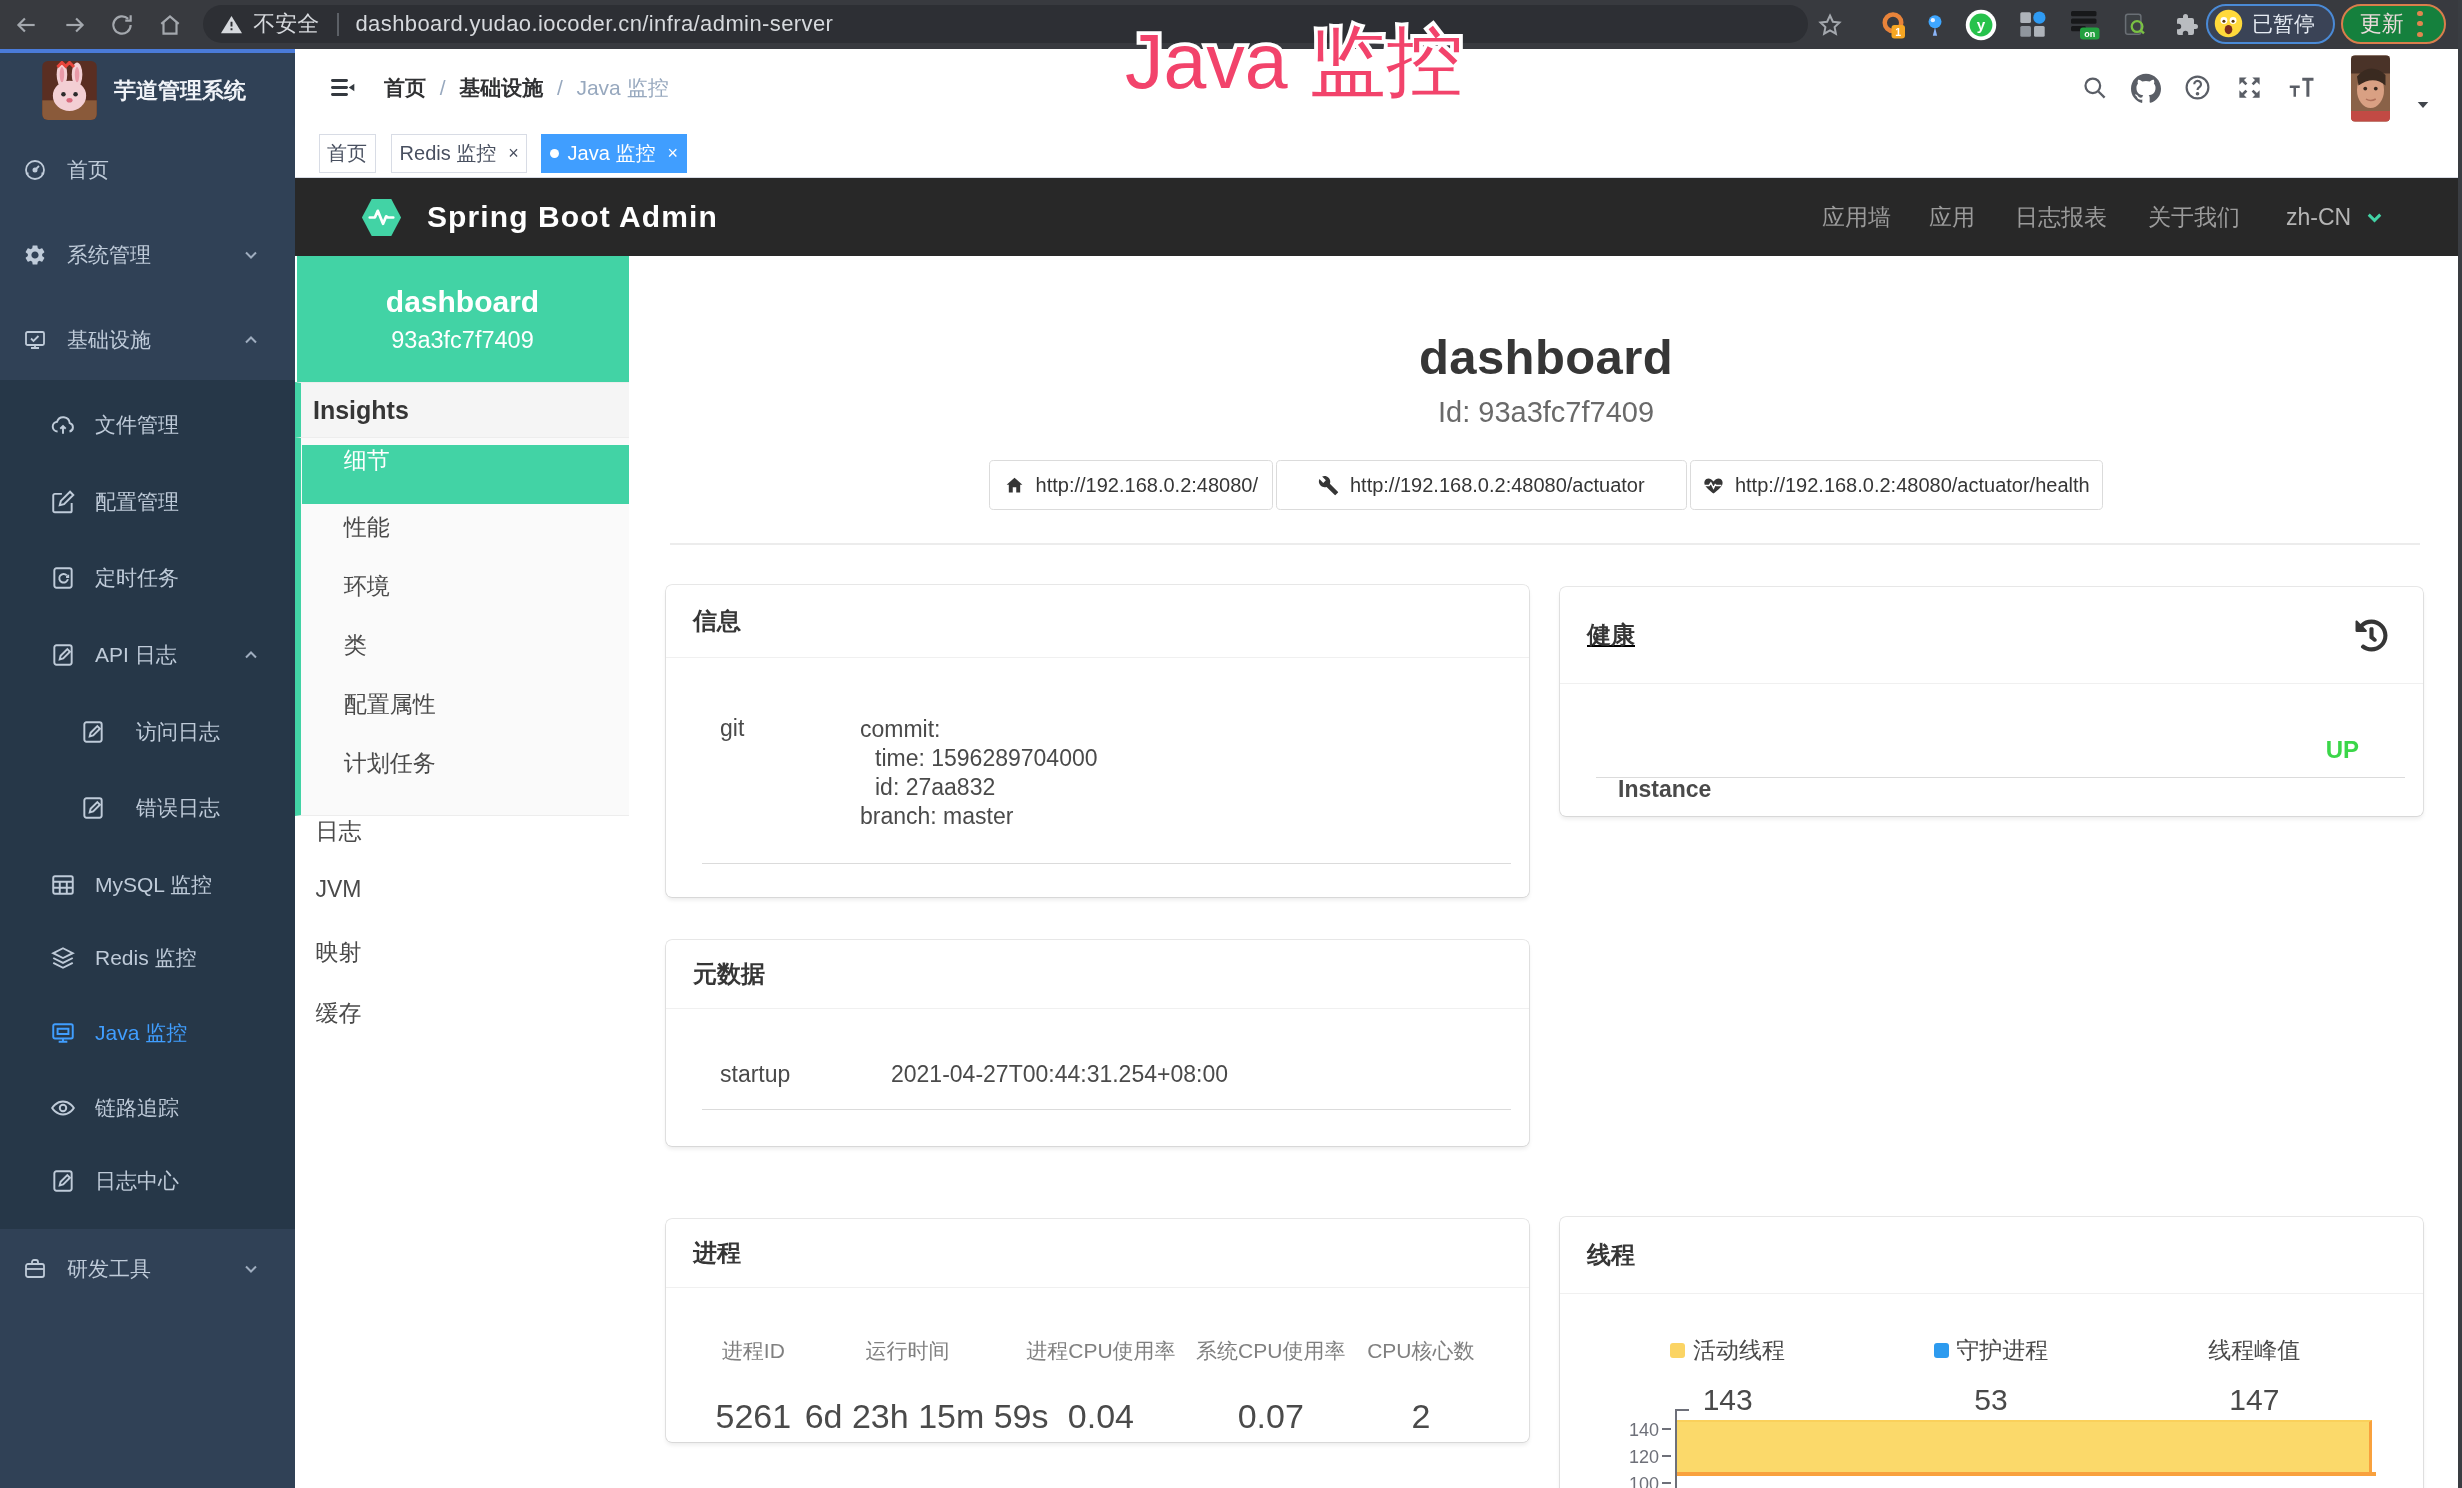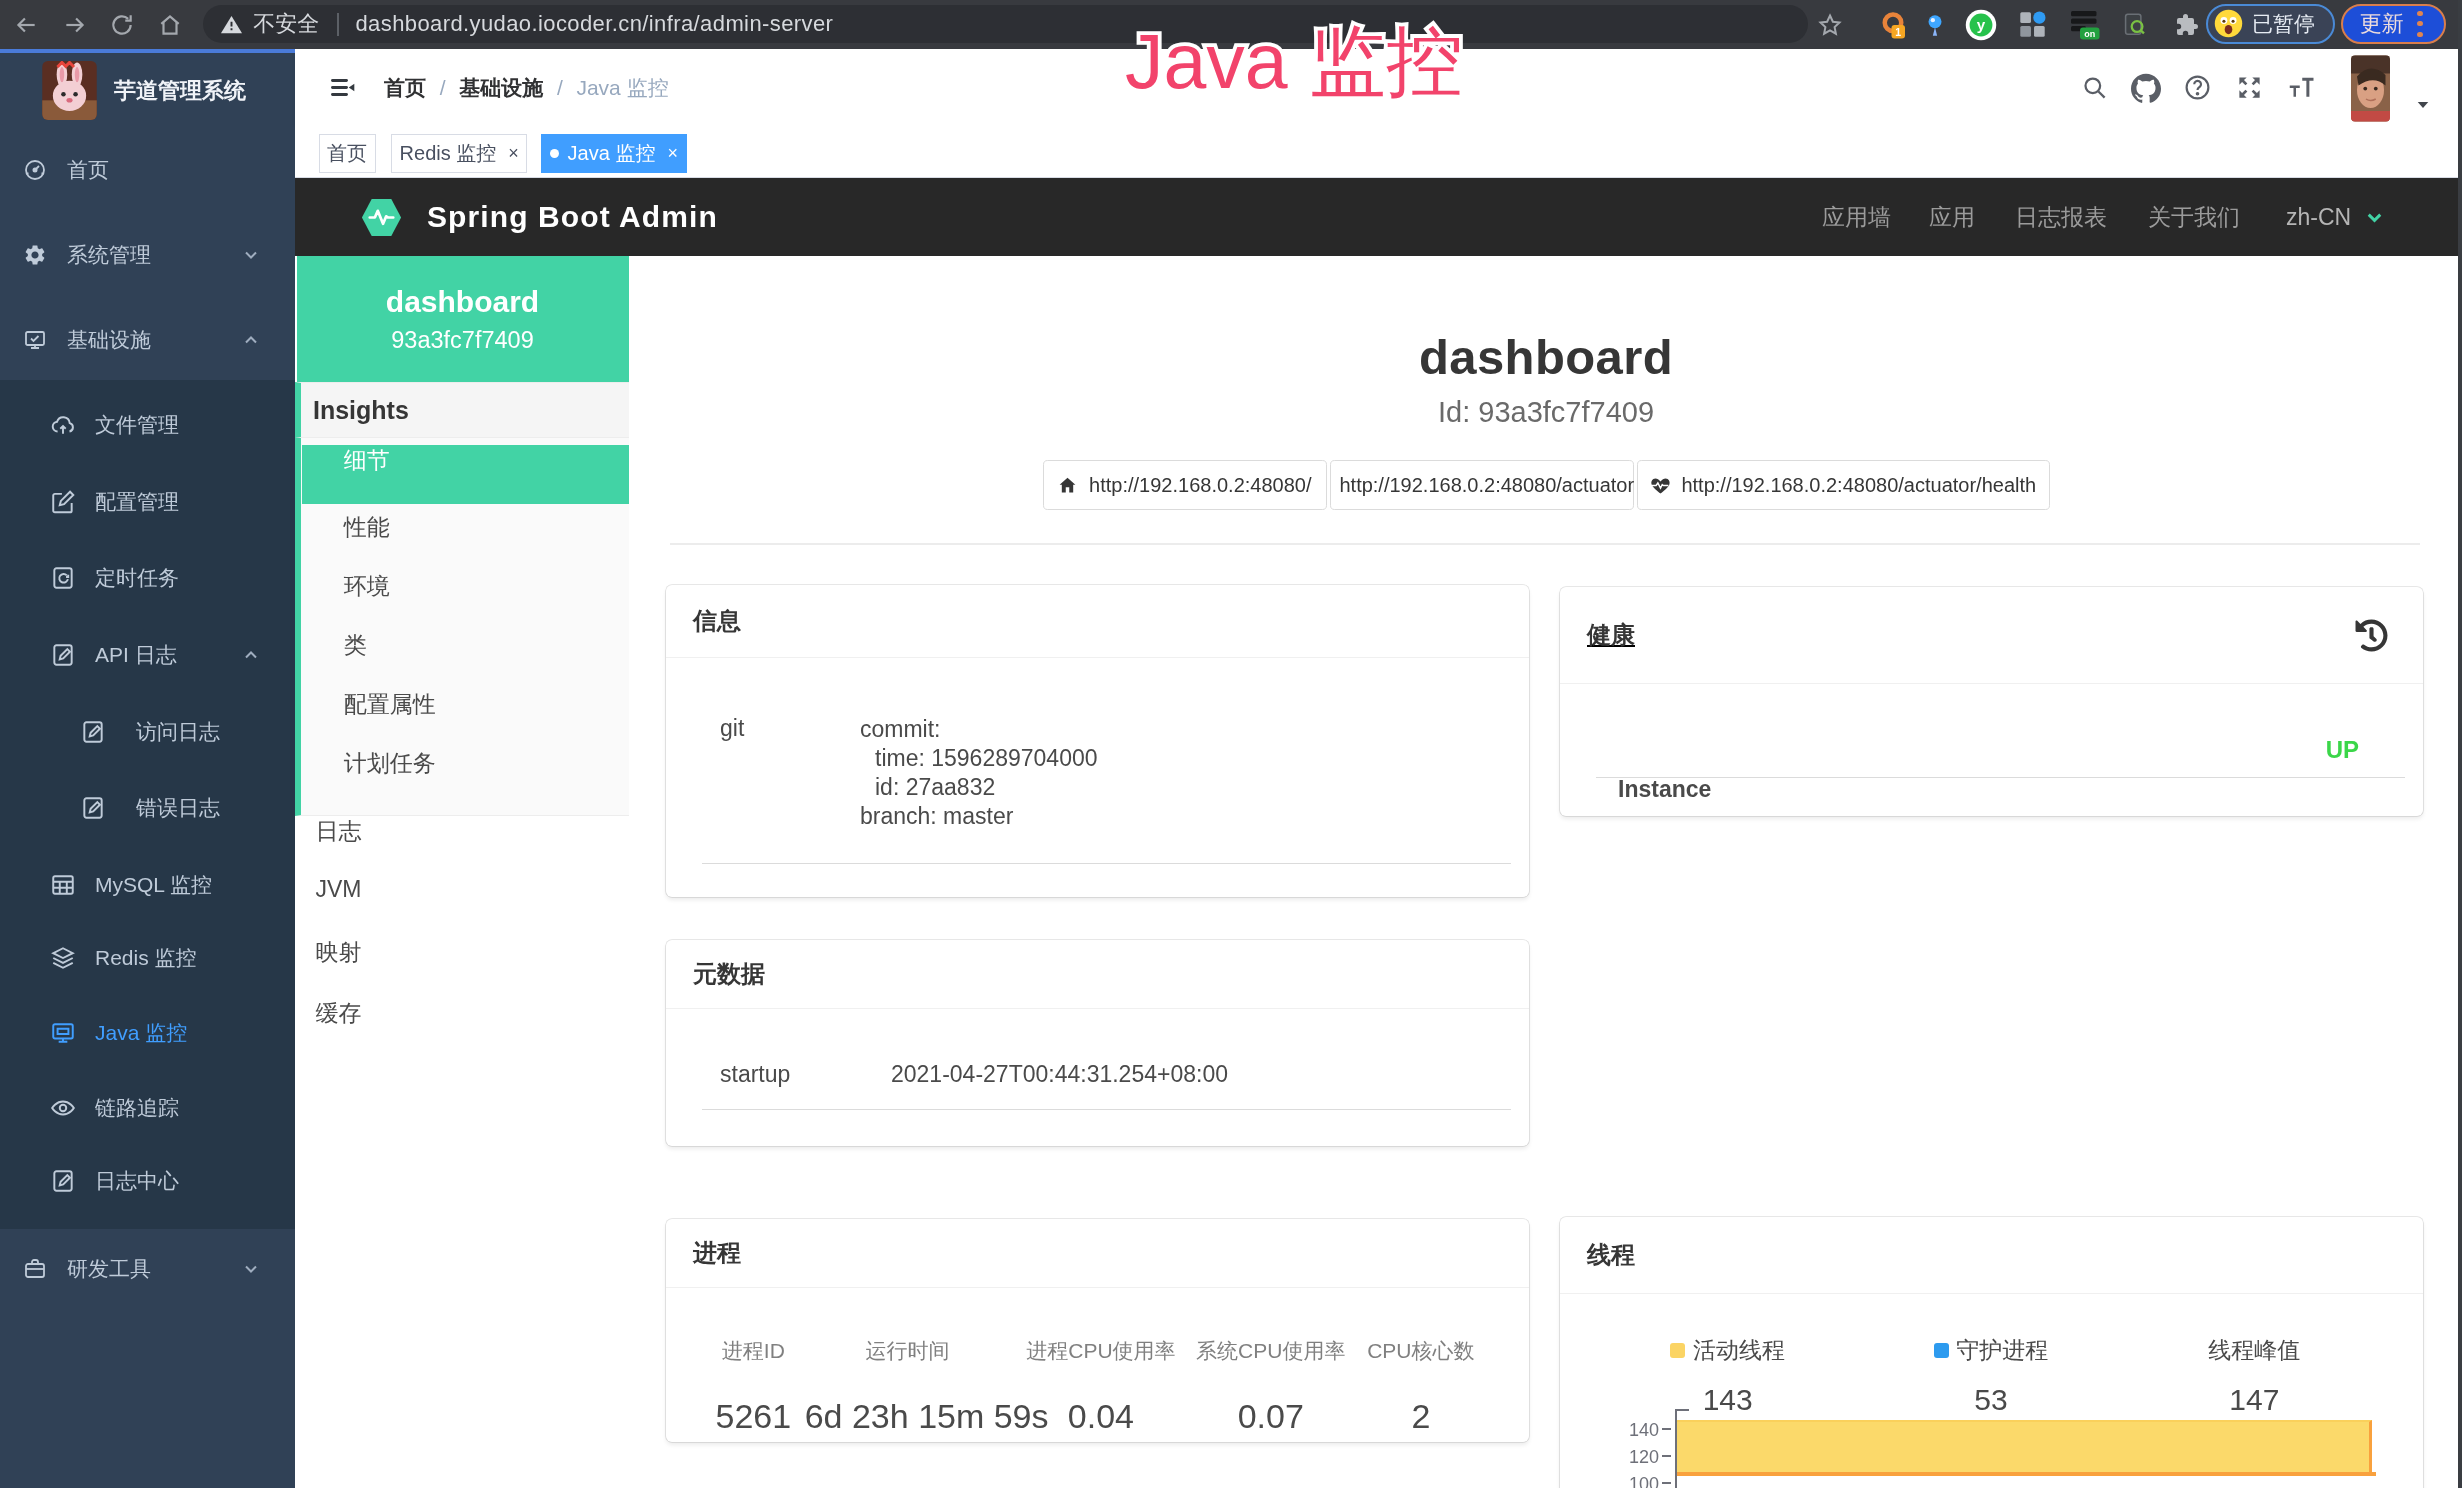--- a/index.html
+++ b/index.html
@@ -12,21 +12,21 @@
   #browser-bar { position:absolute; left:0; top:0; width:2462px; height:49px; background:#383a3f; display:flex; align-items:center; }
   .tb-icon { position:absolute; top:0; height:49px; display:flex; align-items:center; justify-content:center; color:#a4a8ae; }
   #omnibox { position:absolute; left:203px; top:5.3px; width:1605px; height:38px; border-radius:19px; background:#2d2f34; display:flex; align-items:center; color:#dadce0; }
   #omnibox .warn { margin-left:16.7px; }
   #omnibox .sec-label { font-size:22px; color:#d6d9dd; margin-left:10.6px; }
   #omnibox .sep { width:1.5px; height:23px; background:#5c6066; margin:0 16.7px 0 18px; }
   #omnibox .url { font-size:22px; color:#d6d9dd; letter-spacing:0.4px; }
   .pill { position:absolute; top:3.8px; height:40px; border-radius:20.5px; display:flex; align-items:center; }
   #paused-pill { left:2206px; width:129px; background:#3a4356; border:2.3px solid #4a8ad6; }
   #paused-pill .lbl { font-size:21px; color:#e6ebf3; margin-left:9px; }
-  #update-pill { left:2341px; width:105px; background:#1d4ed8; border:2.3px solid #d97e4c; }
+  #update-pill { left:2341px; width:105px; background:#15803d; border:2.3px solid #d97e4c; }
   #update-pill .lbl { font-size:22px; color:#eddcdc; margin-left:16.7px; }
   .dots3 { display:flex; flex-direction:column; gap:5.3px; margin-left:13.7px; }
   .dots3 i { width:5.3px; height:5.3px; border-radius:50%; background:#e0854f; }
 
   
   #window-edge { position:absolute; right:0; top:0; width:3.8px; height:1489px; background:#3a3d42; }
 
   
   #annotation { position:absolute; left:1125px; top:10.6px; font-size:77px; color:#f2436b; z-index:60; white-space:nowrap; }
   #annotation .halo { position:relative; display:inline-block; }
@@ -610,21 +610,21 @@
   <main id="sba-content">
     <h1 id="inst-title">dashboard</h1>
     <div id="inst-sub">Id: 93a3fc7f7409</div>
     <div id="url-btns">
       <div class="url-btn" style="width:284px">
         <svg width="21" height="21" viewBox="0 0 24 24" fill="#363636">
             <path d="M12 3l9 8h-2.5v9h-4.5v-6h-4v6H5.5v-9H3z"></path>
           </svg>
         <span>http://192.168.0.2:48080/</span>
       </div>
-      <div class="url-btn" style="width:304px">
+      <div class="url-btn" style="width:411px">
         <svg width="21" height="21" viewBox="0 0 24 24" fill="#363636">
             <path d="M22.7 19l-9.1-9.1c.9-2.3.4-5-1.5-6.9-2-2-5-2.4-7.4-1.3L9 6 6 9 1.6 4.7C.4 7.1.9 10.1 2.9 12.1c1.9 1.9 4.6 2.4 6.9 1.5l9.1 9.1c.4.4 1 .4 1.4 0l2.3-2.3c.5-.4.5-1.1.1-1.4z"></path>
           </svg>
         <span>http://192.168.0.2:48080/actuator</span>
       </div>
       <div class="url-btn" style="width:413px">
         <svg width="21" height="21" viewBox="0 0 24 24" fill="#363636">
             <path d="M12 21s-8-5.5-10-10C.6 7.6 2.6 4 6.2 4c2.2 0 3.9 1.2 5.8 3.4C13.9 5.2 15.6 4 17.8 4 21.4 4 23.4 7.6 22 11c-2 4.5-10 10-10 10z"></path>
             <path d="M2 12h5l2-3 3 6 2-4 1.5 1H21" stroke="#fff" stroke-width="1.6" fill="none"></path>
           </svg>

